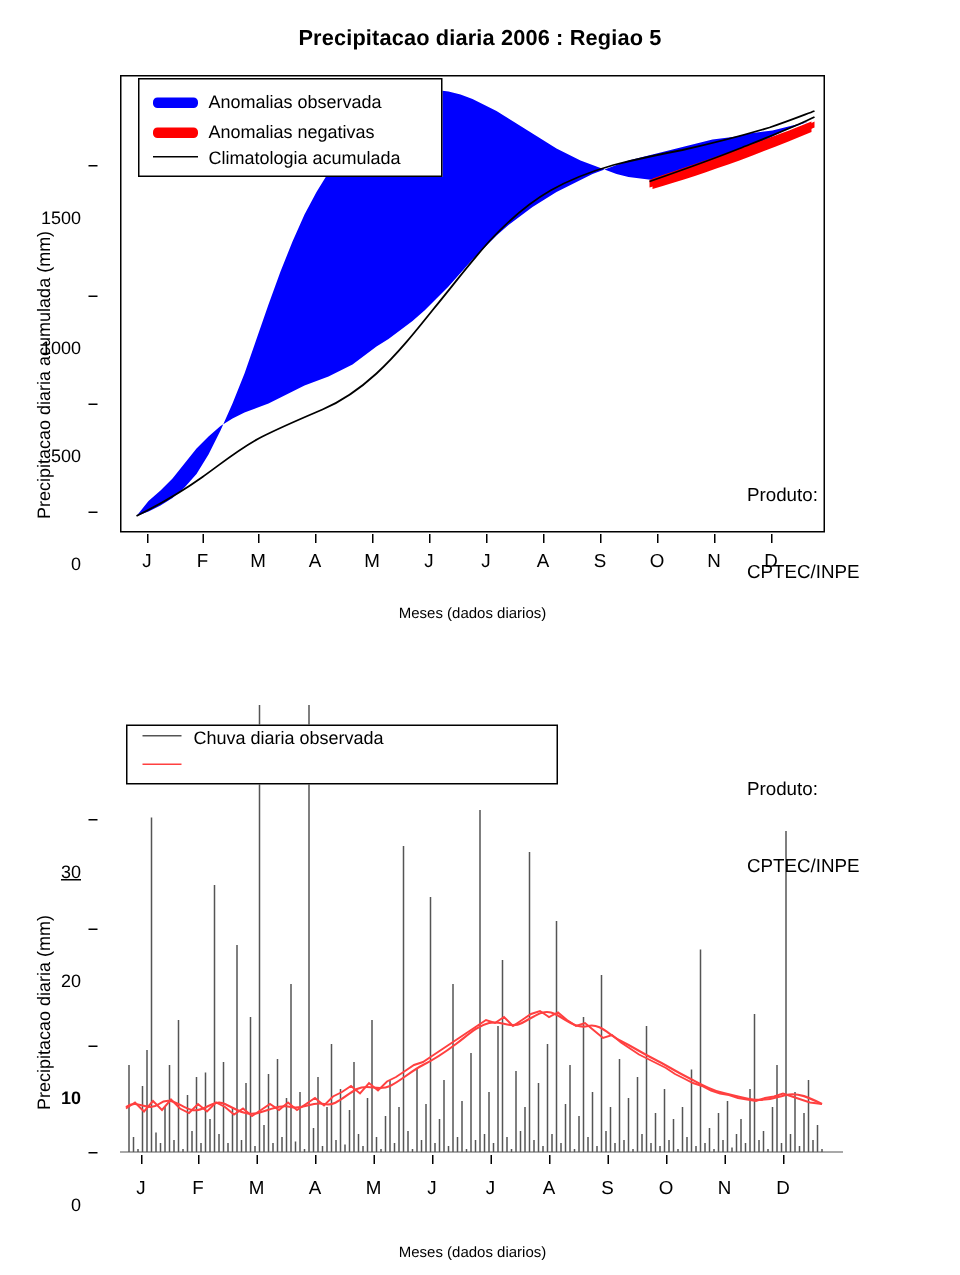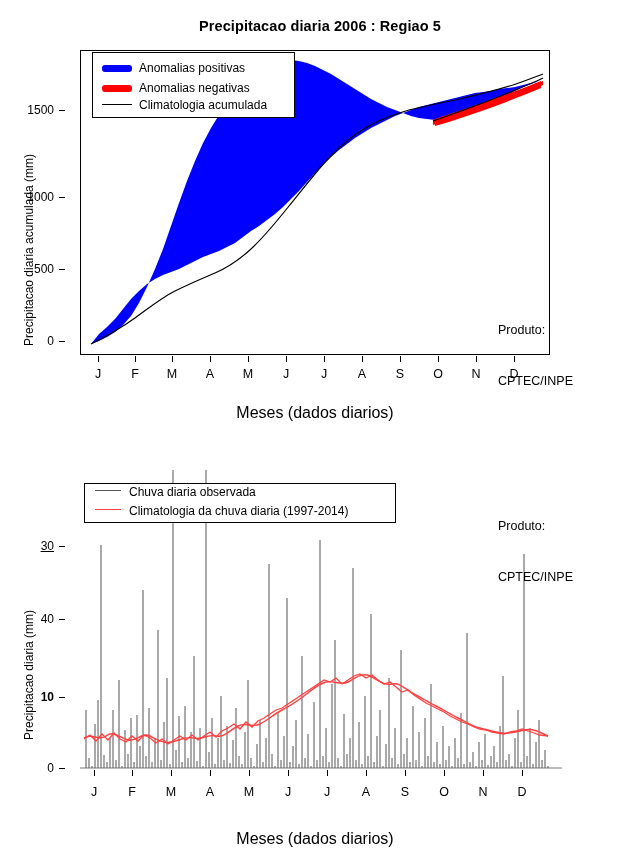--- a/index.html
+++ b/index.html
@@ -31,35 +31,36 @@
   }
   .plot-frame {
     position: absolute;
     border: 1px solid #000000;
     box-sizing: border-box;
     background: #ffffff;
     overflow: hidden;
   }
   .axis-label {
     position: absolute;
-    font-size: 16px;
+    font-size: 10px;
     text-align: center;
   }
   .y-axis-label {
     position: absolute;
     font-size: 12px;
     transform-origin: 0 0;
     transform: rotate(-90deg);
     white-space: nowrap;
   }
   .tick-label {
     position: absolute;
     font-size: 12px;
     text-align: right;
     white-space: nowrap;
+    margin-top: 35px;
   }
   .xtick-label {
     position: absolute;
     font-size: 12.5px;
     text-align: center;
     white-space: nowrap;
   }
   .tickmark {
     position: absolute;
     background: #000000;
@@ -183,42 +184,42 @@
   <div class="xtick-label" style="left:271px; top:367px; width:30px;">J</div>
   <div class="xtick-label" style="left:309px; top:367px; width:30px;">J</div>
   <div class="xtick-label" style="left:347px; top:367px; width:30px;">A</div>
   <div class="xtick-label" style="left:385px; top:367px; width:30px;">S</div>
   <div class="xtick-label" style="left:423px; top:367px; width:30px;">O</div>
   <div class="xtick-label" style="left:461px; top:367px; width:30px;">N</div>
   <div class="xtick-label" style="left:499px; top:367px; width:30px;">D</div>
 
   <div class="legend-box" style="left:92px; top:52px; width:203px; height:66px;">
     <div class="legend-swatch" style="left:9px; top:12px; width:30px; height:7px; background:#0000ff; border-radius:3px;"></div>
-    <div class="legend-item" style="left:46px; top:8px;">Anomalias positivas</div>
+    <div class="legend-item" style="left:46px; top:8px;">Anomalias observada</div>
     <div class="legend-swatch" style="left:9px; top:32px; width:30px; height:7px; background:#ff0000; border-radius:3px;"></div>
     <div class="legend-item" style="left:46px; top:28px;">Anomalias negativas</div>
     <div class="legend-swatch" style="left:9px; top:51px; width:30px; height:1px; background:#000000;"></div>
     <div class="legend-item" style="left:46px; top:45px;">Climatologia acumulada</div>
   </div>
 
   <div class="produto" style="left:498px; top:288px; text-align:left;">
     <div>Produto:</div>
     <div>CPTEC/INPE</div>
   </div>
 </div>
 
 <div class="panel">
 
   <div class="y-axis-label" style="left:22px; top:740px;">Precipitacao diaria (mm)</div>
 
   <div class="axis-label" style="left:80px; top:830px; width:470px;">Meses (dados diarios)</div>
 
   <div class="tick-label" style="left:20px; top:761px; width:34px;">0</div>
   <div class="tick-label" style="left:20px; top:690px; width:34px;font-weight:bold;">10</div>
-  <div class="tick-label" style="left:20px; top:612px; width:34px;">40</div>
+  <div class="tick-label" style="left:20px; top:612px; width:34px;">20</div>
   <div class="tick-label" style="left:20px; top:539px; width:34px;text-decoration:underline;">30</div>
 
   <div class="tickmark" style="left:59px; top:768px; width:6px; height:1px;"></div>
   <div class="tickmark" style="left:59px; top:697px; width:6px; height:1px;"></div>
   <div class="tickmark" style="left:59px; top:619px; width:6px; height:1px;"></div>
   <div class="tickmark" style="left:59px; top:546px; width:6px; height:1px;"></div>
 
   <div style="position:absolute; left:72px; top:470px; width:500px; height:312px; overflow:hidden;">
     <svg width="500" height="312" viewBox="0 0 500 312">
       <g stroke="#555555" stroke-width="1" fill="none">
@@ -265,24 +266,23 @@
   <div class="xtick-label" style="left:195px; top:785px; width:30px;">A</div>
   <div class="xtick-label" style="left:234px; top:785px; width:30px;">M</div>
   <div class="xtick-label" style="left:273px; top:785px; width:30px;">J</div>
   <div class="xtick-label" style="left:312px; top:785px; width:30px;">J</div>
   <div class="xtick-label" style="left:351px; top:785px; width:30px;">A</div>
   <div class="xtick-label" style="left:390px; top:785px; width:30px;">S</div>
   <div class="xtick-label" style="left:429px; top:785px; width:30px;">O</div>
   <div class="xtick-label" style="left:468px; top:785px; width:30px;">N</div>
   <div class="xtick-label" style="left:507px; top:785px; width:30px;">D</div>
 
-  <div class="legend-box" style="left:84px; top:483px; width:312px; height:40px;">
+  <div class="legend-box" style="left:84px; top:483px; width:288px; height:40px;">
     <div class="legend-swatch" style="left:10px; top:6px; width:26px; height:1px; background:#555555;"></div>
     <div class="legend-item" style="left:44px; top:1px;">Chuva diaria observada</div>
     <div class="legend-swatch" style="left:10px; top:25px; width:26px; height:1px; background:#ff4040;"></div>
-    <div class="legend-item" style="left:44px; top:20px;">Climatologia da chuva diaria (1997-2014)</div>
   </div>
 
   <div class="produto" style="left:498px; top:484px; text-align:left;">
     <div>Produto:</div>
     <div>CPTEC/INPE</div>
   </div>
 </div>
 
 </body></html>

